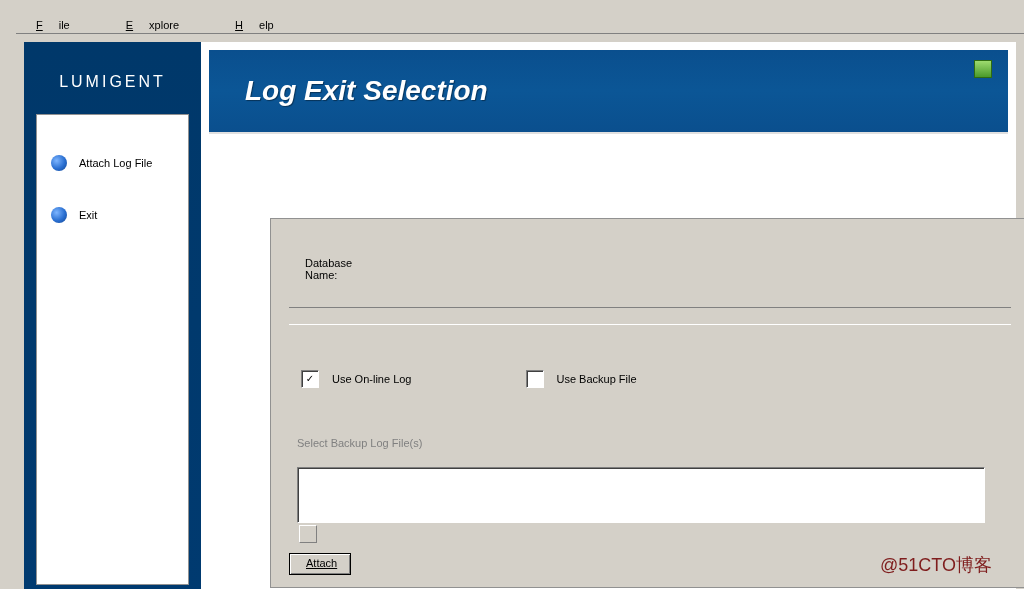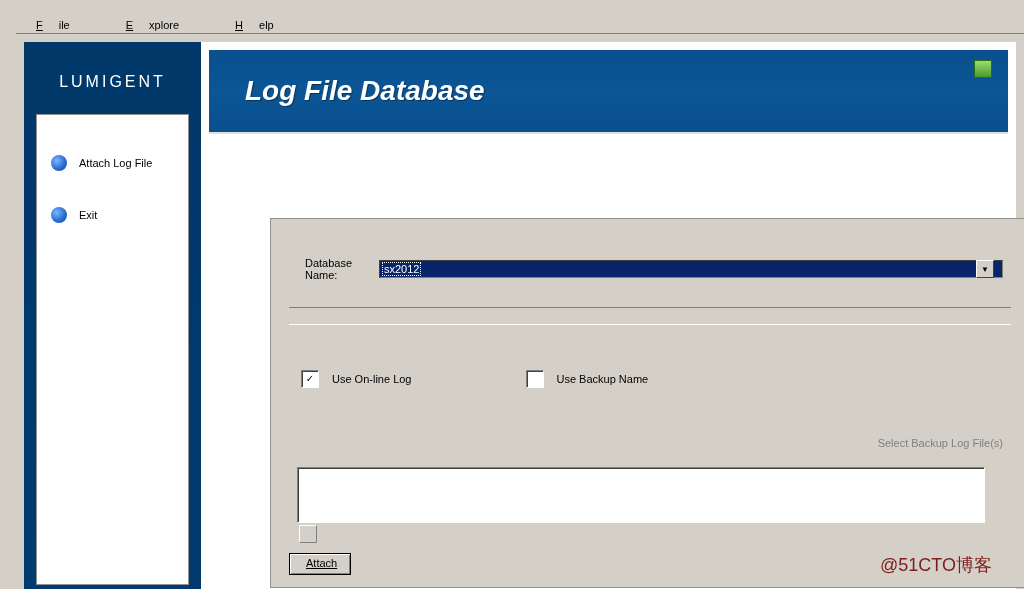--- a/index.html
+++ b/index.html
@@ -21,21 +21,21 @@
   .form-panel { position: absolute; left: 61px; top: 84px; width: 760px; height: 370px; background: #d4d0c8; border: 1px solid #919191; padding: 22px 18px 12px 18px; }
   .row-db { display: flex; align-items: center; margin-bottom: 10px; }
   .lbl { width: 82px; text-align: left; color: #000; }
   .db-select { flex: 1; height: 18px; background: #0a246a; border: 1px solid #7f7f7f; border-top-color: #404040; border-left-color: #404040; display: flex; align-items: center; justify-content: space-between; padding-left: 2px; }
   .db-select-text { background: #0a246a; color: #fff; font-size: 11px; border: 1px dotted #fff; padding: 0 1px; }
   .db-select-btn { width: 15px; height: 15px; background: #d4d0c8; border: 1px solid #fff; border-right-color: #404040; border-bottom-color: #404040; display: flex; align-items: center; justify-content: center; font-size: 8px; }
   .hr { height: 2px; border-top: 1px solid #808080; border-bottom: 1px solid #fff; margin-bottom: 24px; }
   .row-checks { display: flex; align-items: center; margin-bottom: 20px; padding-left: 4px; }
   .chk-group { display: flex; align-items: center; margin-right: 90px; }
   .chk { width: 13px; height: 13px; background: #fff; border: 1px solid #808080; border-right-color: #fff; border-bottom-color: #fff; box-shadow: inset 1px 1px 0 #404040; margin-right: 5px; display: flex; align-items: center; justify-content: center; font-size: 10px; line-height: 1; }
-  .disabled-text { color: #808080; text-align: right; }
+  .disabled-text { color: #808080; }
   .backup-box { width: 688px; height: 56px; background: #fff; border: 1px solid #808080; border-right-color: #fff; border-bottom-color: #fff; box-shadow: inset 1px 1px 0 #404040; margin-top: 2px; display: inline-block; }
   .browse-btn { width: 18px; height: 18px; background: #d4d0c8; border: 1px solid #808080; border-top-color: #fff; border-left-color: #fff; display: inline-block; vertical-align: top; margin-left: 2px; }
   .attach-btn { position: absolute; left: 18px; bottom: 12px; width: 62px; height: 22px; background: #d4d0c8; border: 1px solid #000; box-shadow: inset 1px 1px 0 #fff, inset -1px -1px 0 #808080; font-size: 11px; text-align: center; padding-top: 3px; cursor: pointer; }
   .attach-btn span { text-decoration: underline; }
   .watermark { position: absolute; right: 8px; bottom: 4px; color: #7f1d1d; font-size: 18px; font-family: Arial, sans-serif; }
 </style>
 </head>
 <body>
 
 <div class="menubar">
@@ -54,44 +54,40 @@
       </div>
       <div class="nav-item">
         <span class="nav-bullet"></span>
         <span>Exit</span>
       </div>
     </div>
   </div>
 
   <div class="content">
     <div class="title-bar">
-      <div class="page-title">Log File Database</div>
+      <div class="page-title">Log Exit Selection</div>
       <div class="icon-topright"></div>
     </div>
     <div class="body-area">
       <div class="form-panel">
 
         <div class="row-db">
           <div class="lbl">Database Name:</div>
-          <div class="db-select">
-            <span class="db-select-text">sx2012</span>
-            <span class="db-select-btn">▼</span>
-          </div>
         </div>
 
         <div class="hr"></div>
 
         <div class="row-checks">
           <div class="chk-group">
             <div class="chk">✓</div>
             <span>Use On-line Log</span>
           </div>
           <div class="chk-group">
             <div class="chk"></div>
-            <span>Use Backup Name</span>
+            <span>Use Backup File</span>
           </div>
         </div>
 
         <div class="disabled-text">Select Backup Log File(s)</div>
         <div>
           <div class="backup-box"></div>
           <div class="browse-btn"></div>
         </div>
 
         <div class="attach-btn">

